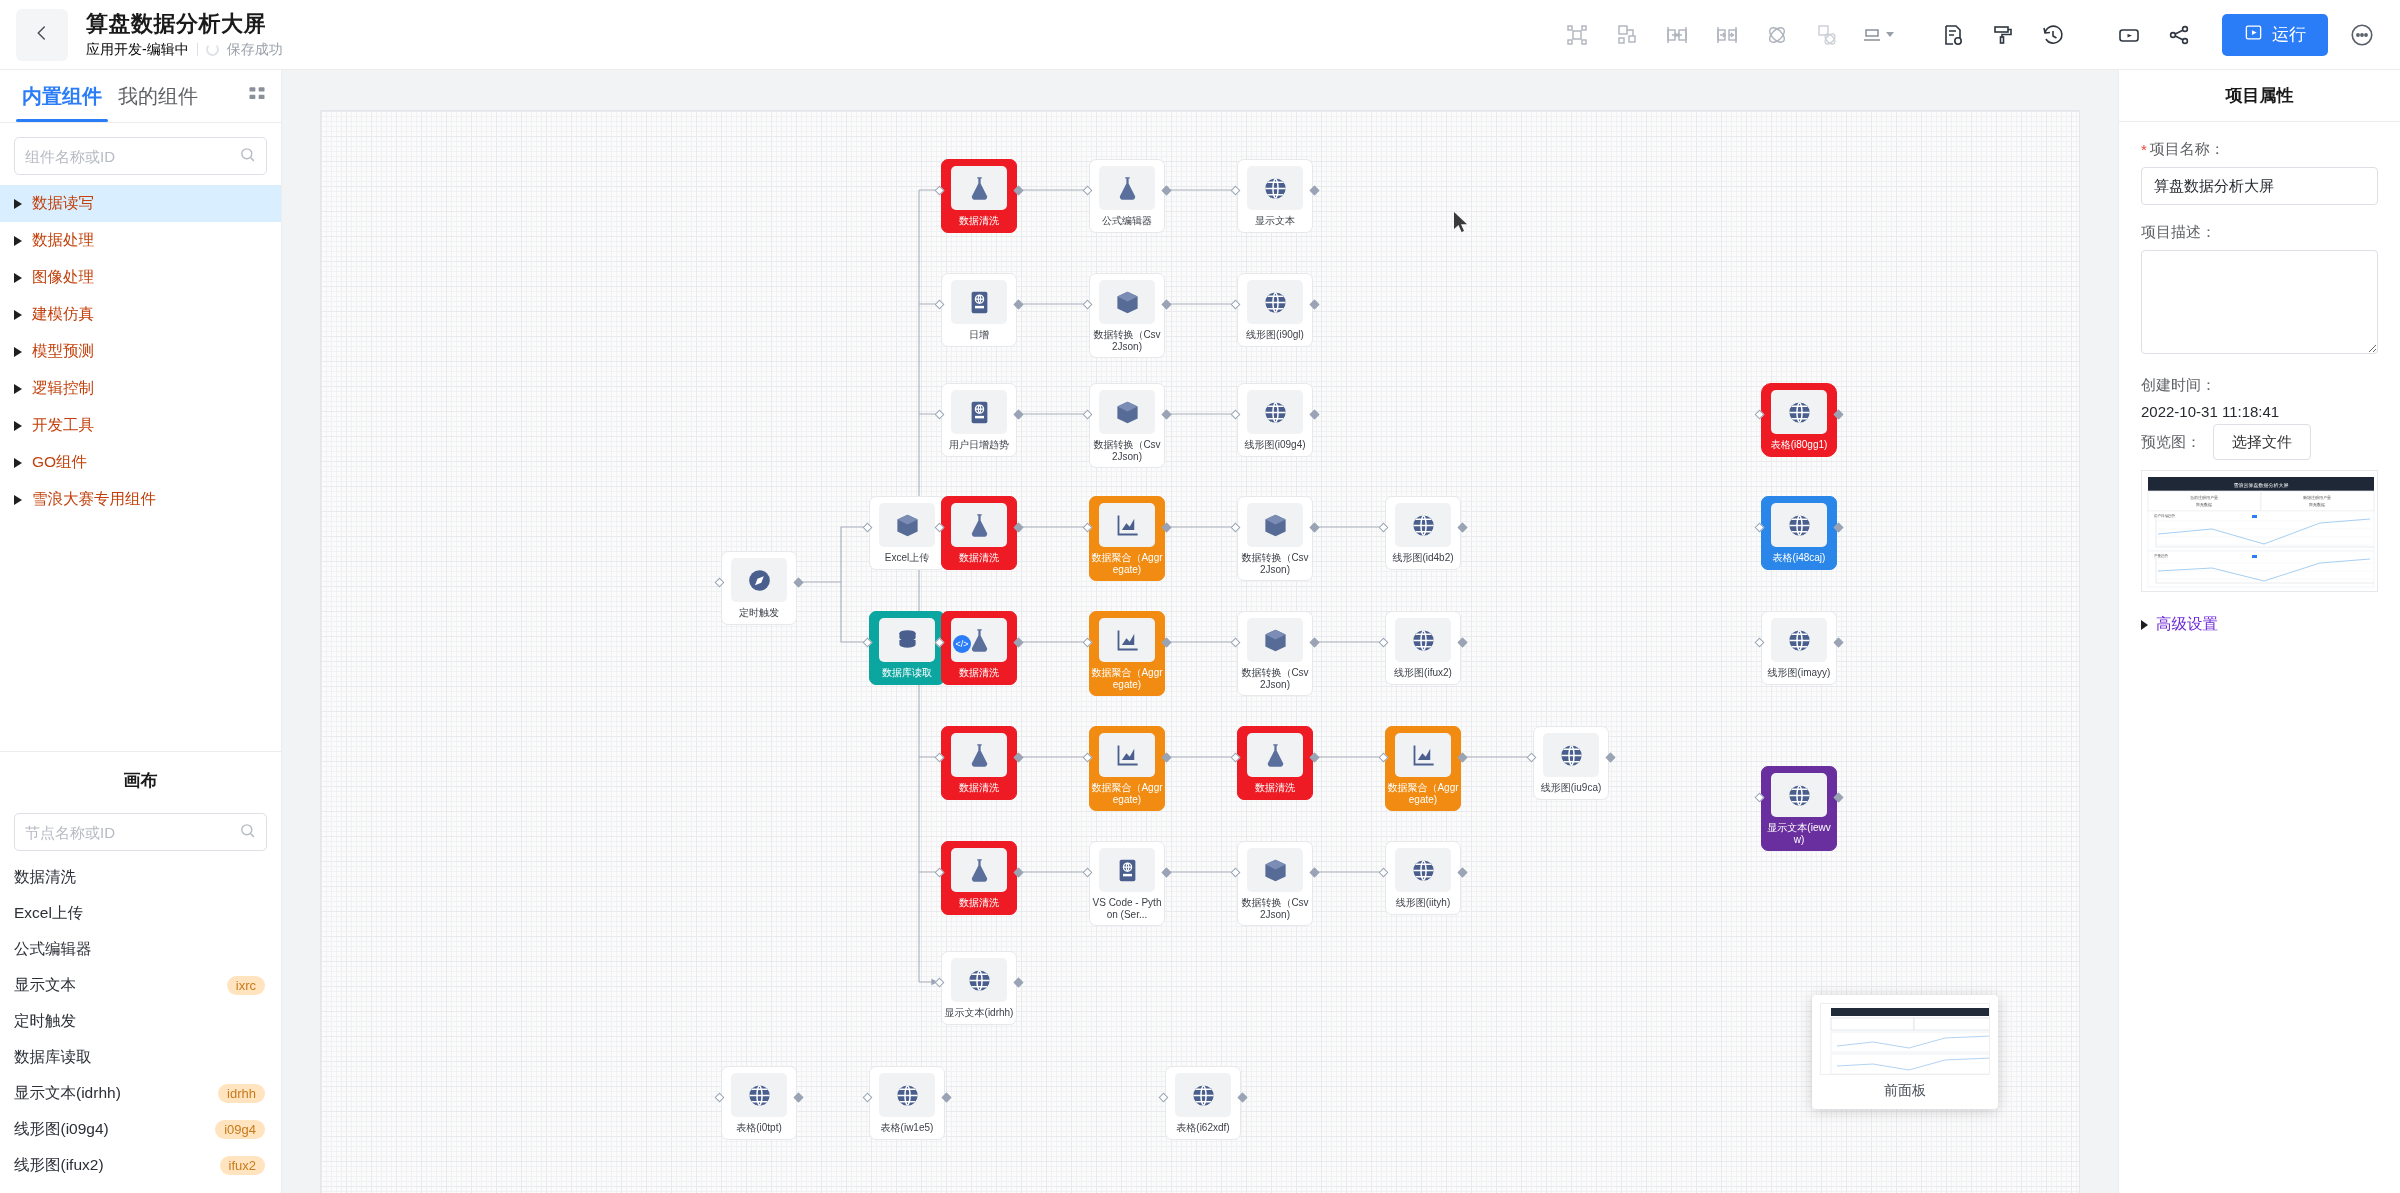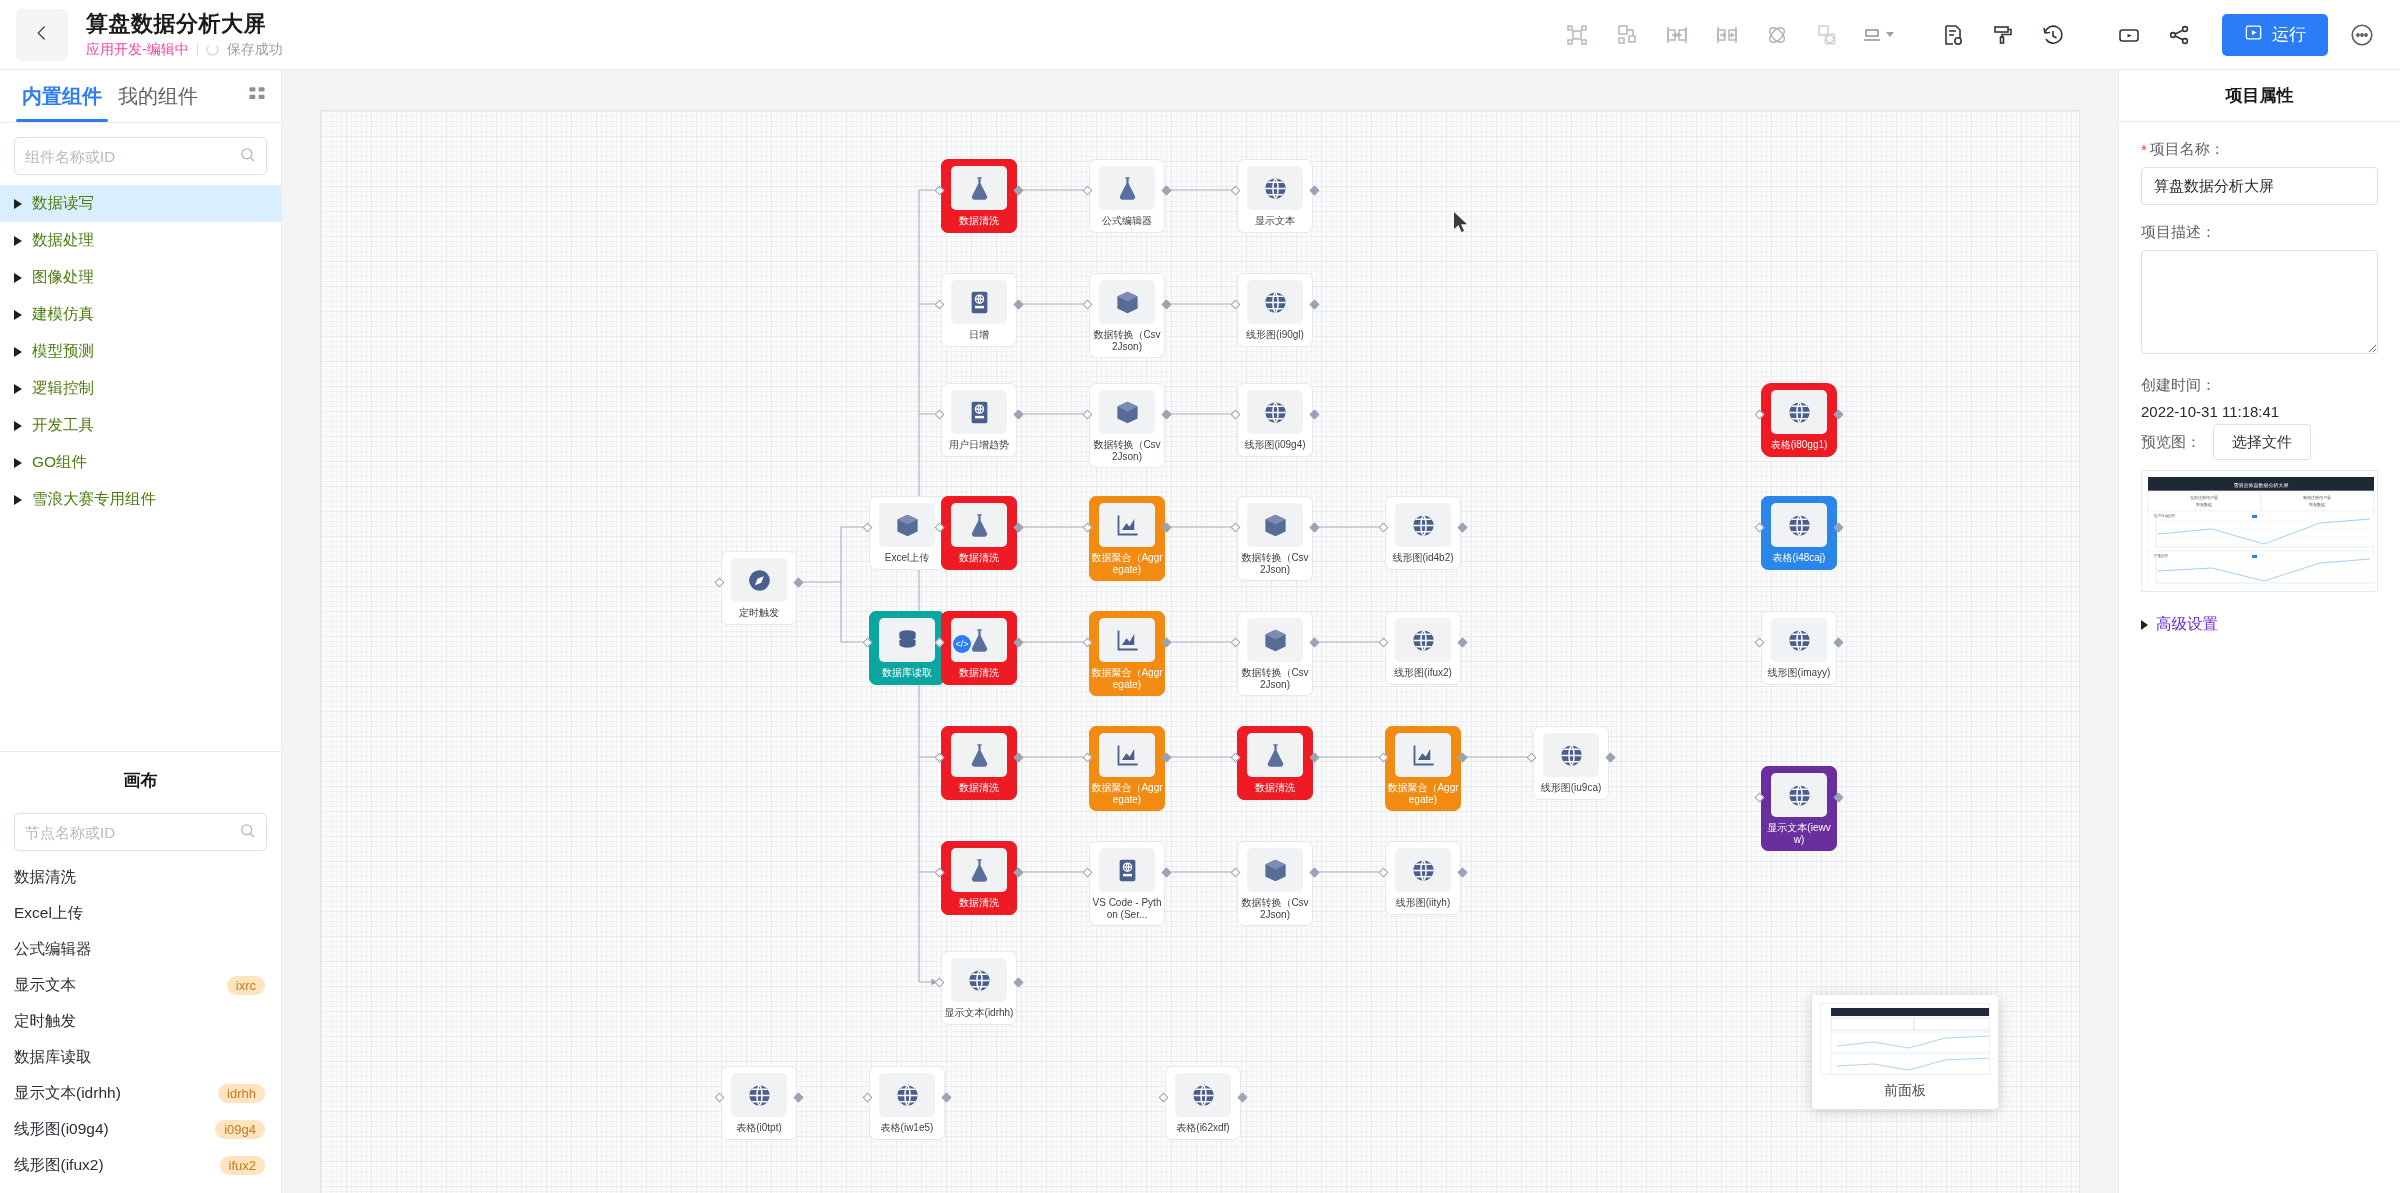--- a/index.html
+++ b/index.html
@@ -18,21 +18,21 @@
   }
   .back-btn {
     width: 52px; height: 52px; margin-left: 16px; border-radius: 6px;
     background: #f4f5f7; display: flex; align-items: center; justify-content: center;
     cursor: pointer;
   }
   .back-btn svg { width: 18px; height: 18px; }
   .title-block { margin-left: 18px; display: flex; flex-direction: column; justify-content: center; }
   .app-title { font-size: 22px; font-weight: bold; color: #1a1a1a; letter-spacing: .5px; line-height: 26px; }
   .sub-row { display: flex; align-items: center; gap: 8px; margin-top: 4px; }
-  .app-sub { font-size: 14px; color: #ec4899; }
+  .app-sub { font-size: 14px; color: #000000; }
   .sub-div { width: 1px; height: 13px; background: #dcdfe6; }
   .spin { width: 13px; height: 13px; border: 2px solid #dfe2e8; border-top-color: transparent; border-radius: 50%; }
   .save-status { font-size: 14px; color: #9aa0aa; }
 
   .tools { margin-left: auto; display: flex; align-items: center; gap: 0; padding-right: 18px; }
   .tool { width: 50px; height: 50px; display: flex; align-items: center; justify-content: center; cursor: pointer; border-radius: 5px; }
   .tool svg { width: 24px; height: 24px; }
   .tool-gap { width: 26px; }
   .dd-caret { margin-left: 2px; width: 0; height: 0; border-left: 4px solid transparent; border-right: 4px solid transparent; border-top: 5px solid #9aa0aa; }
   .run-btn {
@@ -60,21 +60,21 @@
     height: 38px; border: 1px solid #dcdfe6; border-radius: 5px;
     display: flex; align-items: center; padding: 0 10px; background: #fff;
   }
   .search-box input { border: none; outline: none; flex: 1; font-size: 15px; color: #303133;
      font-family: "Liberation Sans", sans-serif; background: transparent; }
   .search-box input::placeholder { color: #b6bac2; }
   .search-box svg { width: 17px; height: 17px; flex: 0 0 auto; }
 
   .cat-list { }
   .cat {
-    height: 37px; display: flex; align-items: center; padding-left: 14px; cursor: pointer; font-size: 15.5px; color: #4d7c0f;
+    height: 37px; display: flex; align-items: center; padding-left: 14px; cursor: pointer; font-size: 15.5px; color: #c2410c;
   }
   .cat.active { background: #d9eeff; }
   .tri { width: 0; height: 0; border-top: 5.5px solid transparent; border-bottom: 5.5px solid transparent;
          border-left: 8px solid #1f1f1f; margin-right: 10px; }
 
   .canvas-head { margin-top: auto; }
   .canvas-title-bar { border-top: 1px solid #ececec; height: 58px; display:flex; align-items:center; justify-content:center; }
   .canvas-title { font-size: 17px; font-weight: bold; color: #1a1a1a; }
   .node-search-wrap { padding: 4px 14px 8px 14px; }
   .node-list { padding-bottom: 10px; overflow: hidden; }

